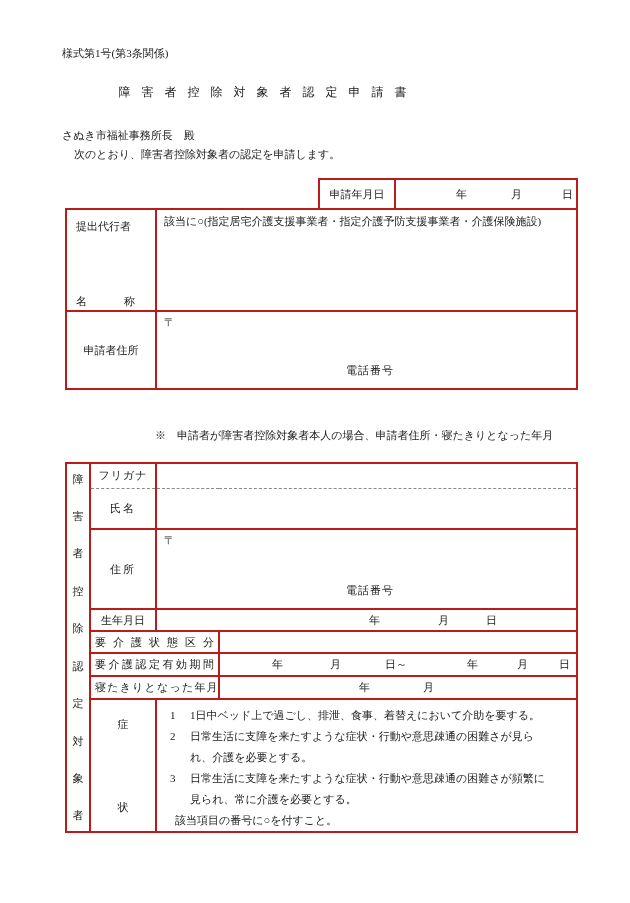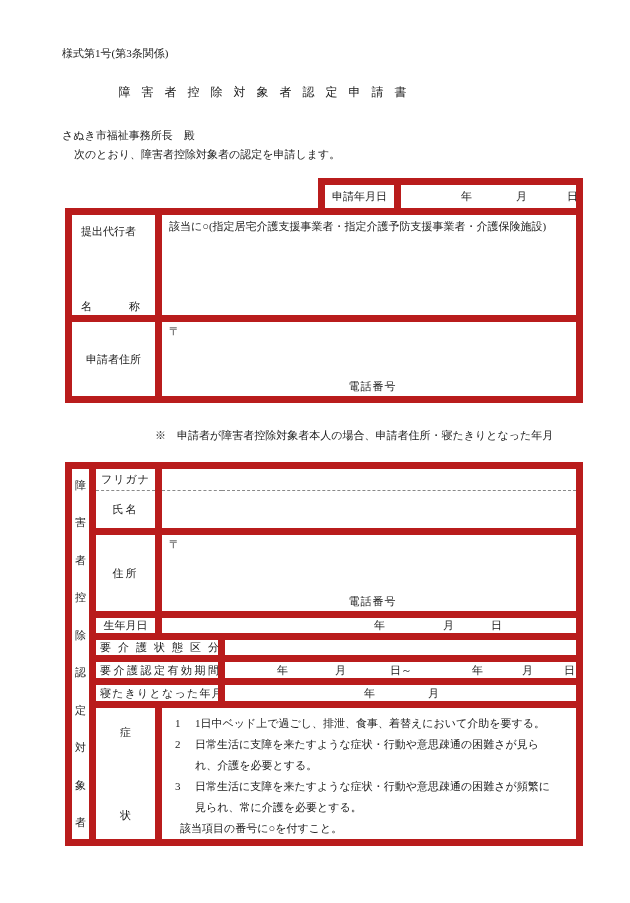--- a/index.html
+++ b/index.html
@@ -13,21 +13,21 @@
   .abs { position:absolute; }
 
   .form-number { left:62px; top:46px; font-size:11px; }
   .form-title  { left:0; top:84px; width:536px; text-align:center;
                  font-size:12px; letter-spacing:11px; }
   .addressee   { left:62px; top:128px; }
   .intro       { left:74px; top:147px; }
   .note-line   { left:155px; top:428px; }
 
   table { border-collapse:collapse; table-layout:fixed; position:absolute; }
-  td { border:7px solid #b91c1c; padding:0; font-size:11px;
+  td { border:2px solid #b91c1c; padding:0; font-size:11px;
        vertical-align:middle; overflow:hidden; }
 
   .t1 { left:65px; top:178px; width:511px; }
   .t2 { left:65px; top:462px; width:511px; }
 
   .h30{height:30px}.h35{height:35px}.h102{height:102px}.h78{height:78px}
   .h25{height:25px}.h41{height:41px}.h80{height:80px}
   .h22{height:22px}.h23{height:23px}.h125{height:125px}
 
   .c   { text-align:center; }
@@ -58,21 +58,21 @@
   .agent-box { height:100px; display:flex; flex-direction:column;
                justify-content:space-between; padding:9px 6px 1px 9px; }
   .agent-name { width:59px; display:flex; justify-content:space-between; }
   .agent-note { padding:4px 6px 0 7px; }
 
   
   .addr-box { display:flex; flex-direction:column;
               justify-content:space-between; padding:2px 0 0 7px; }
   .addr-box-t1 { height:74px; }
   .addr-box-t2 { height:76px; }
-  .phone { text-align:center; letter-spacing:1px; padding-bottom:2px; }
+  .phone { text-align:center; letter-spacing:1px; padding-bottom:9px; }
 
   
   .vcell { }
   .v-label { height:352px; display:flex; flex-direction:column;
              justify-content:space-between; align-items:center; margin:2px 0; }
 
   
   .wlabel { padding-left:4px; white-space:nowrap;font-family:Liberation Serif, serif; }
   .ls7  { letter-spacing:7px; }
   .ls25 { letter-spacing:2.5px; }

